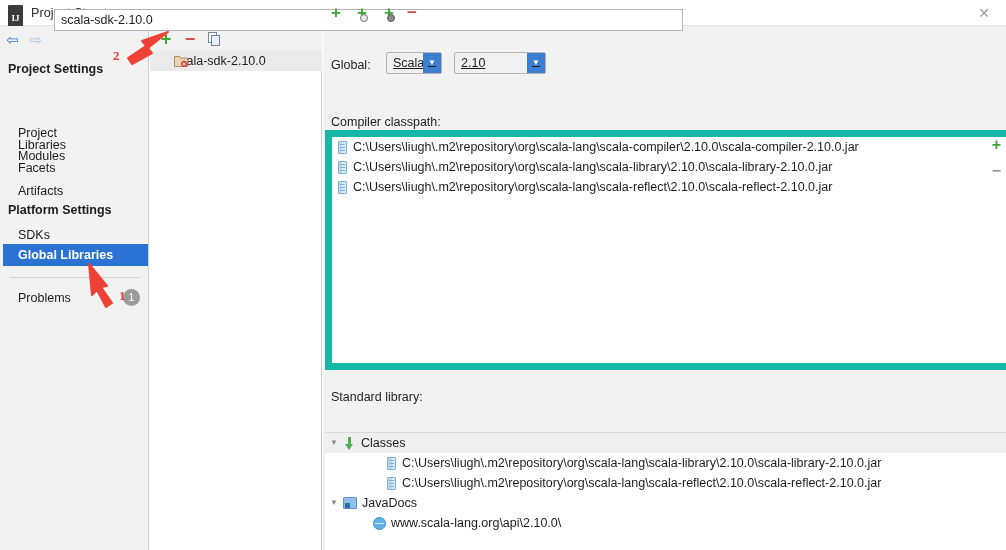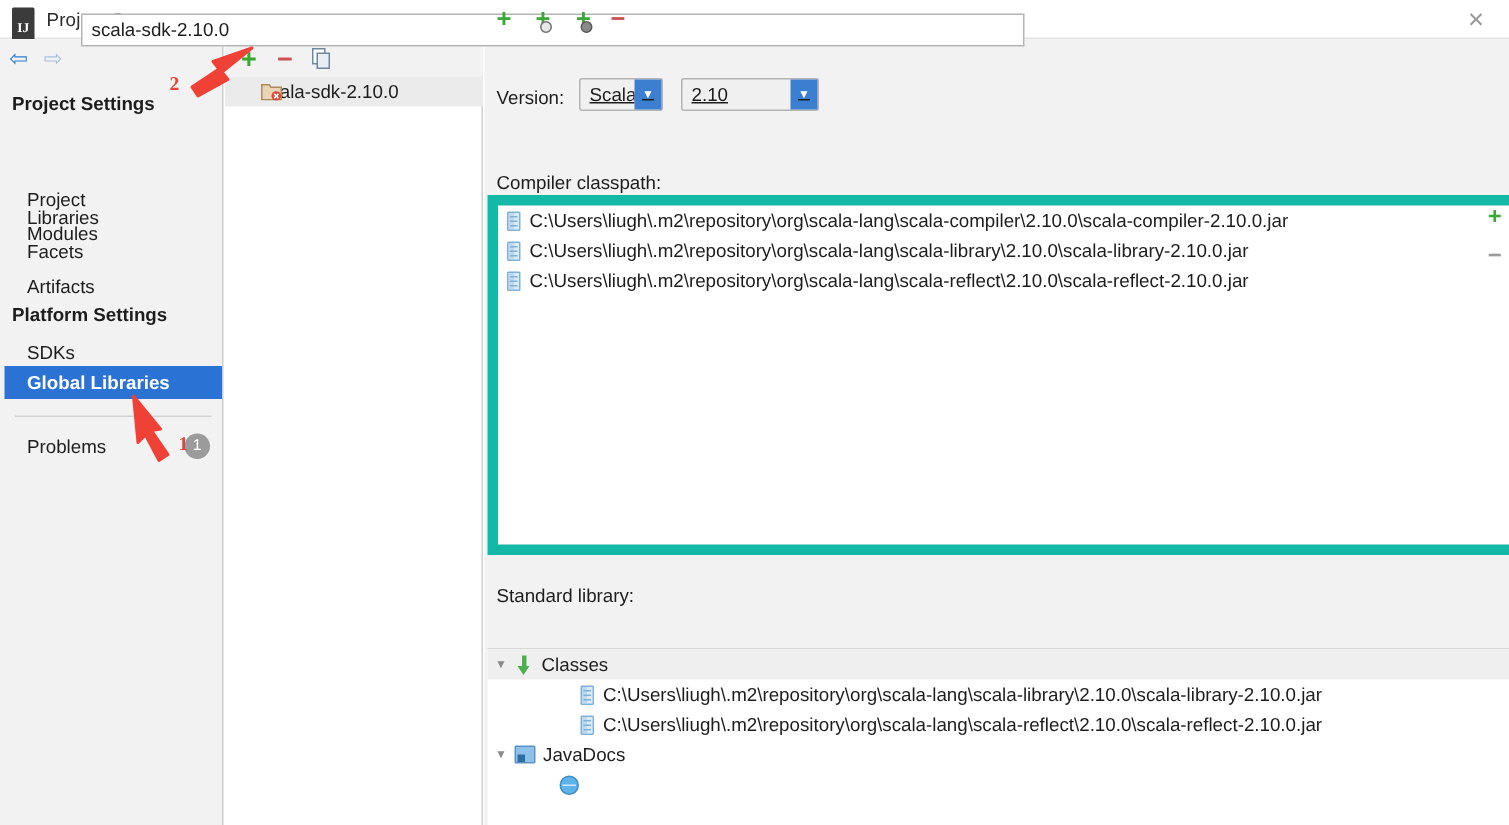--- a/index.html
+++ b/index.html
@@ -299,21 +299,21 @@
         <path d="M8.8 7.6 l2.8 2.8 M11.6 7.6 l-2.8 2.8" stroke="#ffffff" stroke-width="1"></path>
       </svg>
     </div>
   </div>
 
   <div class="rightpanel"></div>
 
   <div class="fld-label" style="left:331px; top:15px;"><span>Name:</span></div>
   <div class="name-input">scala-sdk-2.10.0</div>
 
-  <div class="fld-label" style="left:331px; top:58px;"><span>Version:</span></div>
+  <div class="fld-label" style="left:331px; top:58px;"><span>Global:</span></div>
 
   <div class="combo" style="left:386px; top:52px; width:56px;">
     <div class="cval">Scala</div>
     <div class="carrow">▼</div>
   </div>
 
   <div class="combo" style="left:454px; top:52px; width:92px;">
     <div class="cval">2.10</div>
     <div class="carrow">▼</div>
   </div>
@@ -372,20 +372,21 @@
       <span class="jar-icon"></span>
       <span>C:\Users\liugh\.m2\repository\org\scala-lang\scala-reflect\2.10.0\scala-reflect-2.10.0.jar</span>
     </div>
     <div class="tree-row">
       <span class="twisty">▼</span>
       <span class="doc-icon"></span>
       <span>JavaDocs</span>
     </div>
     <div class="tree-row" style="padding-left:48px;">
       <span class="globe-icon"></span>
+      <span>www.scala-lang.org\api\2.10.0\</span>
     </div>
   </div>
 
   <div class="anno-arrow" style="left:85px; top:262px;">
     <svg width="50" height="48" viewBox="0 0 50 48">
       <path d="M4 2 L22 24 L16 25 L27 41 L21 45 L12 28 L7 33 Z" fill="#ef4136" stroke="#ef4136" stroke-width="2" stroke-linejoin="round"></path>
     </svg>
   </div>
   <div class="anno-num" style="left:119px; top:288px;">1</div>
 

